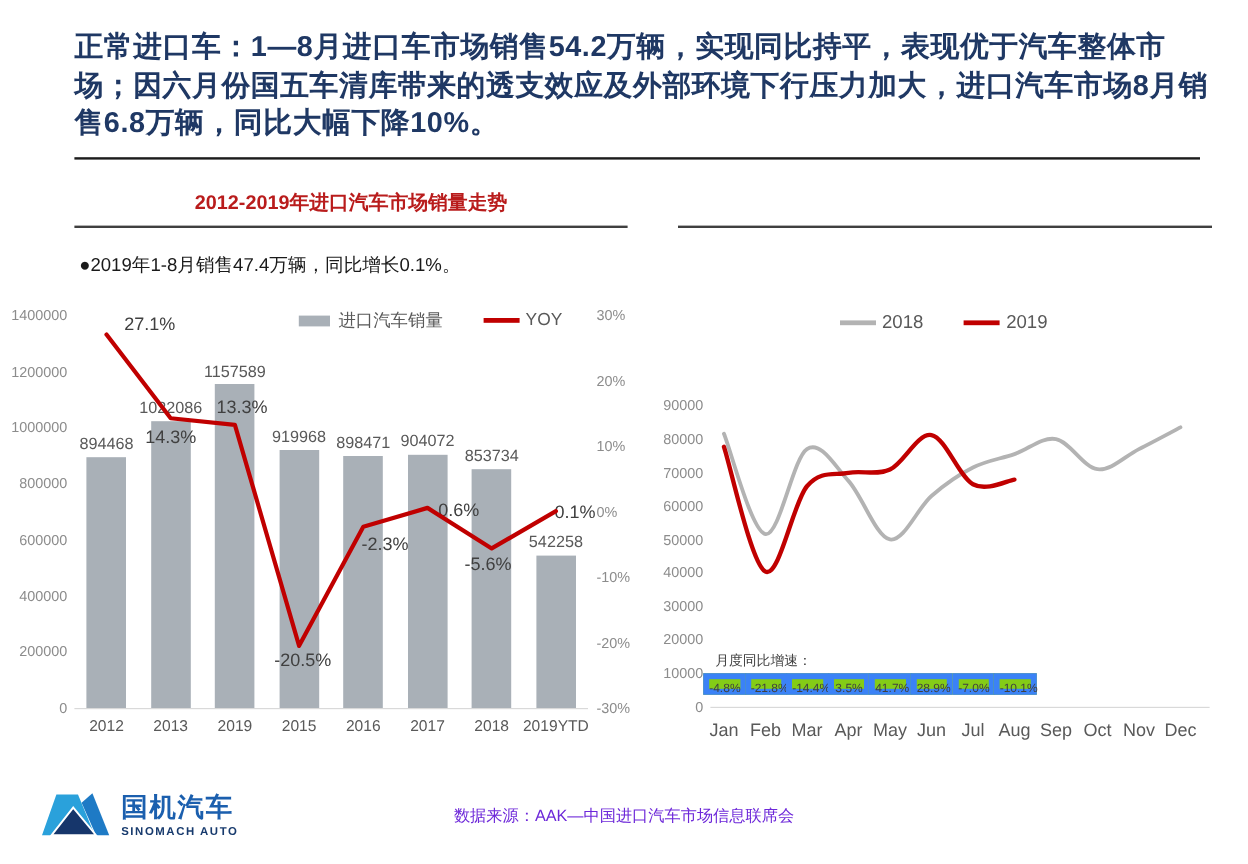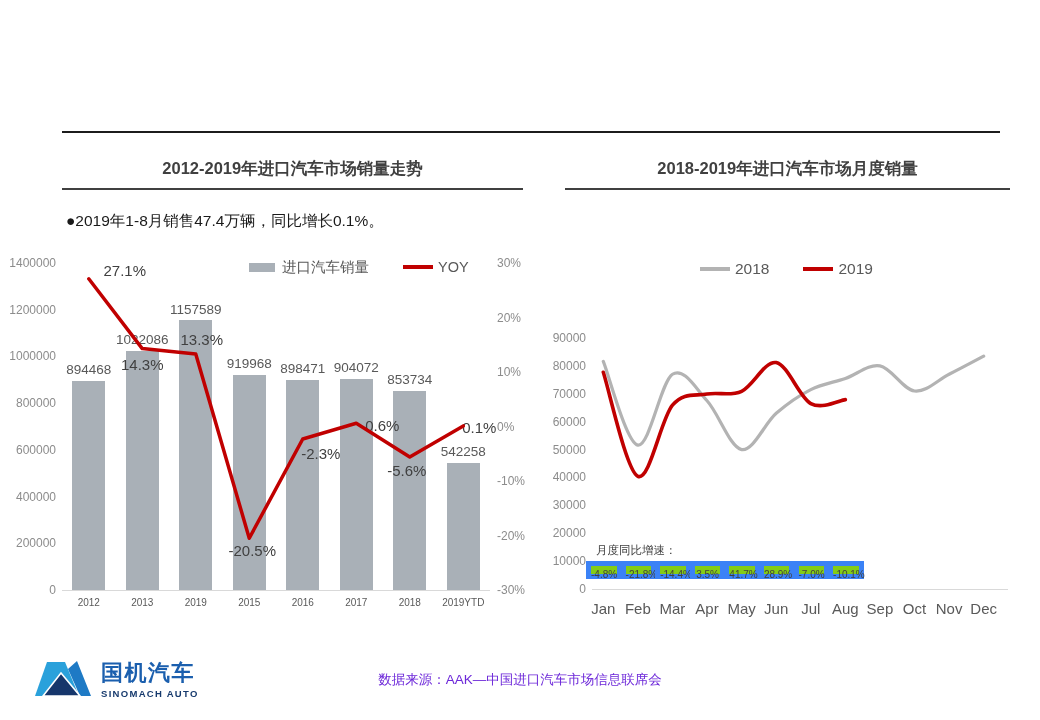--- a/index.html
+++ b/index.html
@@ -4,21 +4,21 @@
 <style>
   html,body{margin:0;padding:0;background:#ffffff;}
   body{font-family:"Liberation Sans","DejaVu Sans",sans-serif;}
   .slide{position:relative;width:1040px;height:720px;background:#ffffff;overflow:hidden;}
   .abs{position:absolute;}
 
   .headline{left:62px;top:24px;width:950px;font-size:24px;font-weight:bold;
             color:#1f3864;line-height:1.32;letter-spacing:0.5px;}
   .headline-rule{left:62px;top:131px;width:938px;height:2px;background:#1c1c1c;}
 
-  .panel-title{font-size:16.5px;font-weight:bold;color:#404040;text-align:center;white-space:nowrap;}
+  .panel-title{font-size:16.5px;font-weight:bold;color:#b91c1c;text-align:center;white-space:nowrap;}
   .pt-left{left:62px;top:158px;width:461px;}
   .pt-right{left:565px;top:158px;width:445px;}
   .panel-rule{height:2px;background:#404040;}
   .pr-left{left:62px;top:188px;width:461px;}
   .pr-right{left:565px;top:188px;width:445px;}
   .bullet{font-size:15.5px;color:#1a1a1a;white-space:nowrap;}
   .b-left{left:66px;top:211px;}
   .b-right{left:570px;top:211px;}
 
   .legend{display:flex;align-items:center;white-space:nowrap;}
@@ -30,47 +30,47 @@
   .sw-line{display:inline-block;width:30px;height:4px;margin-right:5px;}
   .sw-line.red{background:#c00000;}
   .sw-line.gray{background:#b3b3b3;}
   .gap{margin-left:34px;}
 
   .tick{position:absolute;font-size:12px;color:#8c8c8c;white-space:nowrap;}
   .tick.right-align{text-align:right;}
   .axisline{position:absolute;height:1px;background:#d9d9d9;}
   .bar{position:absolute;}
   .bar-label{position:absolute;font-size:13.5px;color:#595959;text-align:center;white-space:nowrap;}
-  .x-label{position:absolute;font-size:10px;color:#595959;text-align:center;white-space:nowrap;}
+  .x-label{position:absolute;font-size:13px;color:#595959;text-align:center;white-space:nowrap;}
   .x-label.month{font-size:15px;}
   .pct-label{position:absolute;font-size:15px;color:#404040;text-align:center;white-space:nowrap;}
   .growth-label{position:absolute;font-size:11.5px;color:#404040;white-space:nowrap;}
   .gcell{position:absolute;font-size:10px;color:#404040;text-align:center;line-height:17px;
          background:#84cc16;border:5px solid #3b82f6;box-sizing:border-box;}
 
   #lines{position:absolute;left:0;top:0;pointer-events:none;}
 
   .logo{left:34px;top:658px;display:flex;align-items:flex-start;}
   .logo-text{margin-left:9px;margin-top:3px;}
   .logo-cn{font-size:22px;font-weight:bold;color:#1b5fae;letter-spacing:1.5px;line-height:1.1;}
   .logo-en{font-size:9.5px;font-weight:bold;color:#173a6d;letter-spacing:1.3px;margin-top:3px;}
   .footer-source{left:0;top:671px;width:1040px;text-align:center;font-size:13.5px;color:#6d28d9;}
 </style>
 </head>
 <body>
 
 <div class="slide">
 
+  <div class="abs headline">正常进口车：1—8月进口车市场销售54.2万辆，实现同比持平，表现优于汽车整体市场；因六月份国五车清库带来的透支效应及外部环境下行压力加大，进口汽车市场8月销售6.8万辆，同比大幅下降10%。</div>
   <div class="abs headline-rule"></div>
 
   <div class="abs panel-title pt-left">2012-2019年进口汽车市场销量走势</div>
   <div class="abs panel-rule pr-left"></div>
   <div class="abs bullet b-left">●2019年1-8月销售47.4万辆，同比增长0.1%。</div>
 
-  <div class="abs panel-title pt-right">2018-2019年进口汽车市场月度销量</div>
   <div class="abs panel-rule pr-right"></div>
 
   <div class="abs legend legend-left">
     <span class="sw-bar"></span>
     <span class="legend-text">进口汽车销量</span>
     <span class="sw-line red gap"></span>
     <span class="legend-text">YOY</span>
   </div>
 
   <div class="abs legend legend-right">

